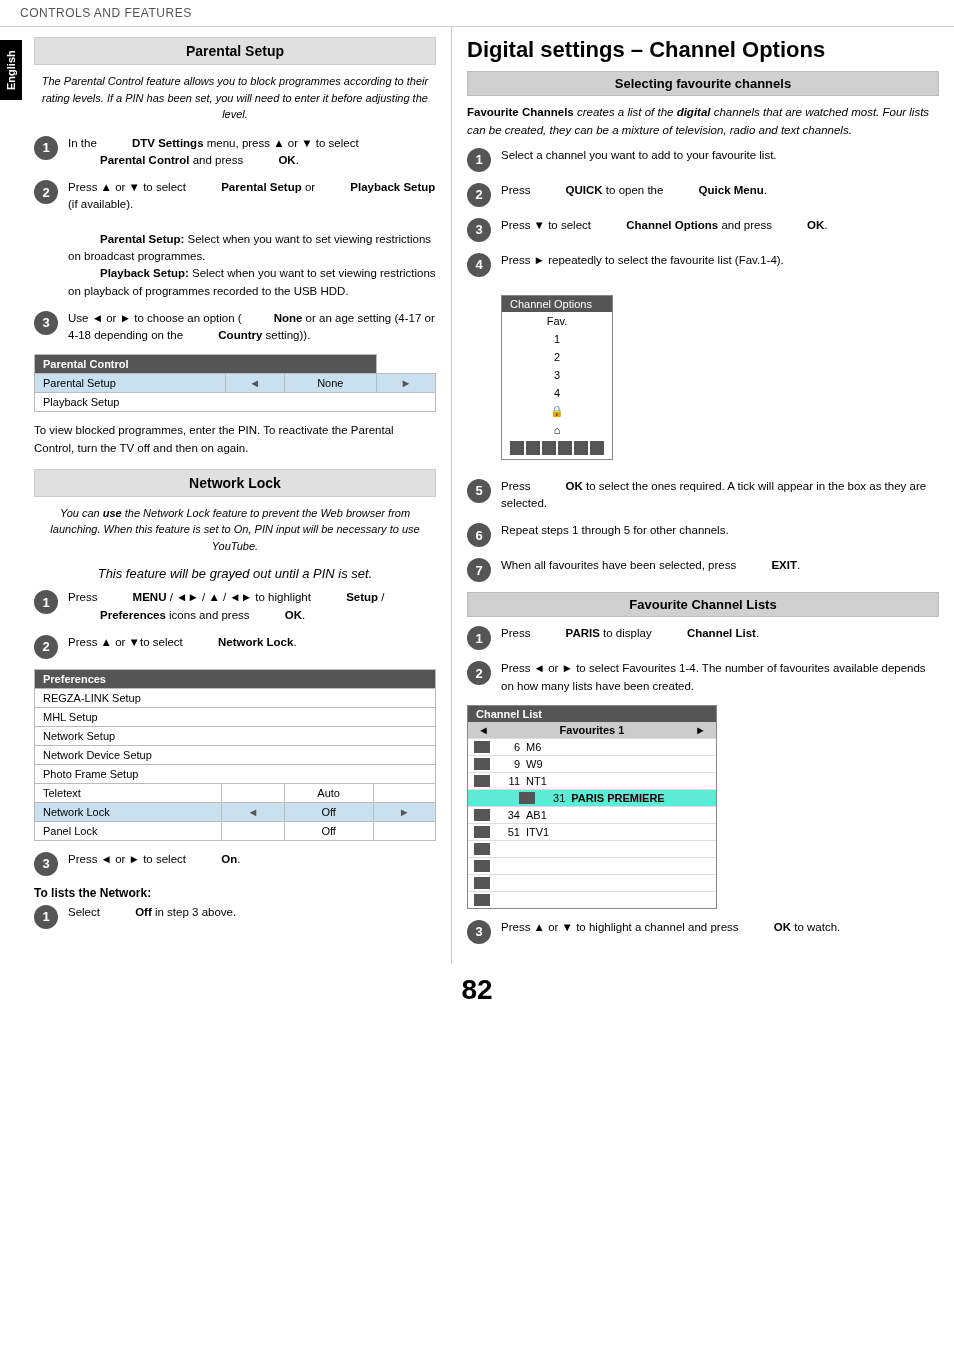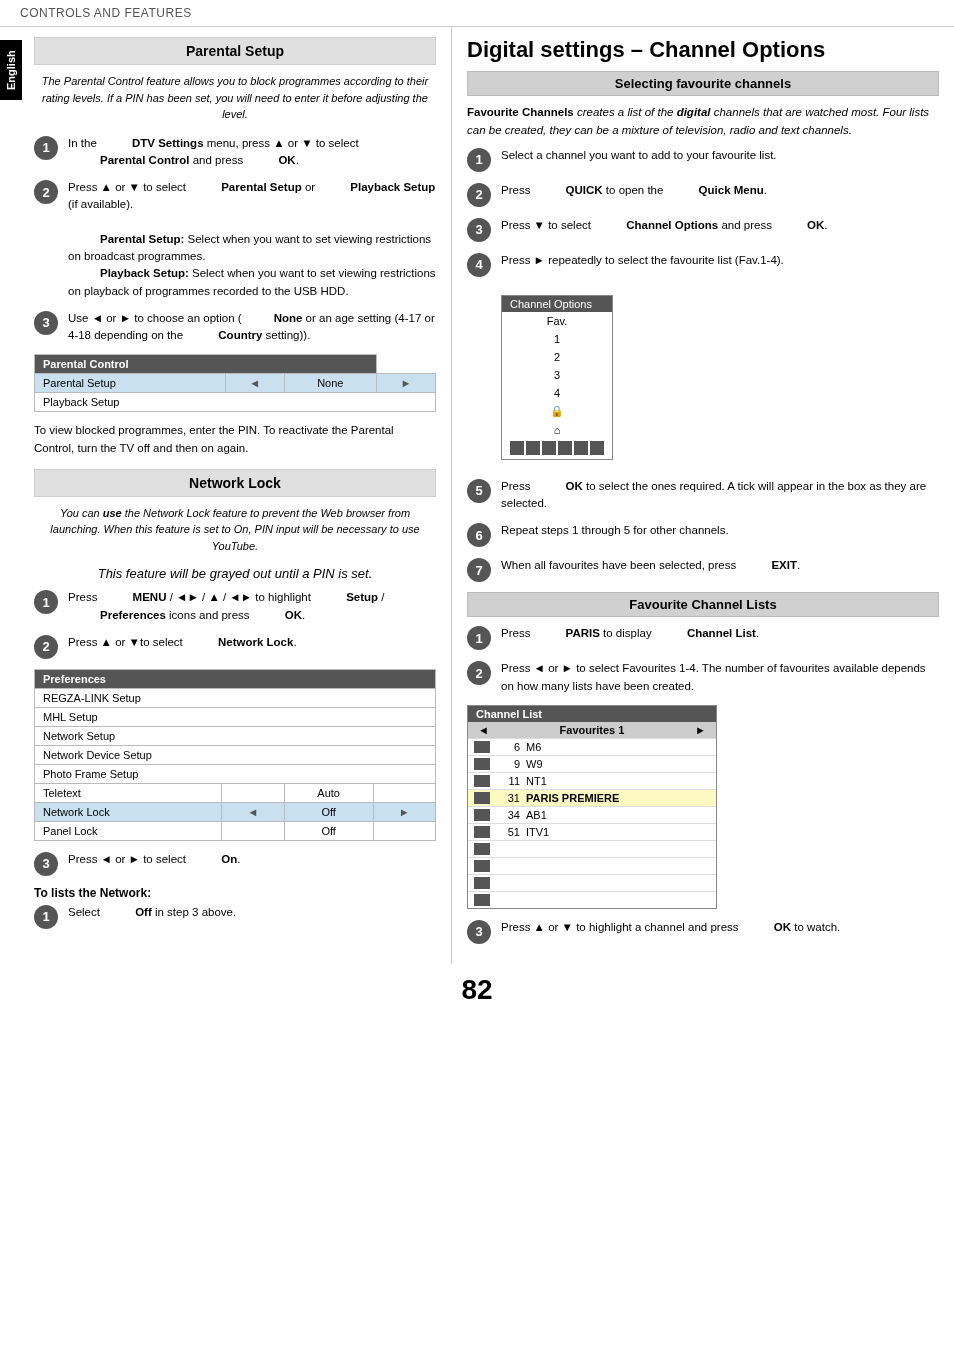--- a/index.html
+++ b/index.html
@@ -225,21 +225,22 @@
     }
     .channel-list-row .ch-num {
       width: 24px;
       text-align: right;
       font-size: 11px;
     }
     .channel-list-row .ch-name {
       font-size: 11px;
     }
     .channel-list-row.highlighted {
-      background: #fef9c3;
+      background: #5eead4;
+      justify-content: center;
     }
 
     
     .page-number {
       text-align: center;
       font-size: 28px;
       font-weight: bold;
       padding: 10px 0 6px 0;
     }
 

